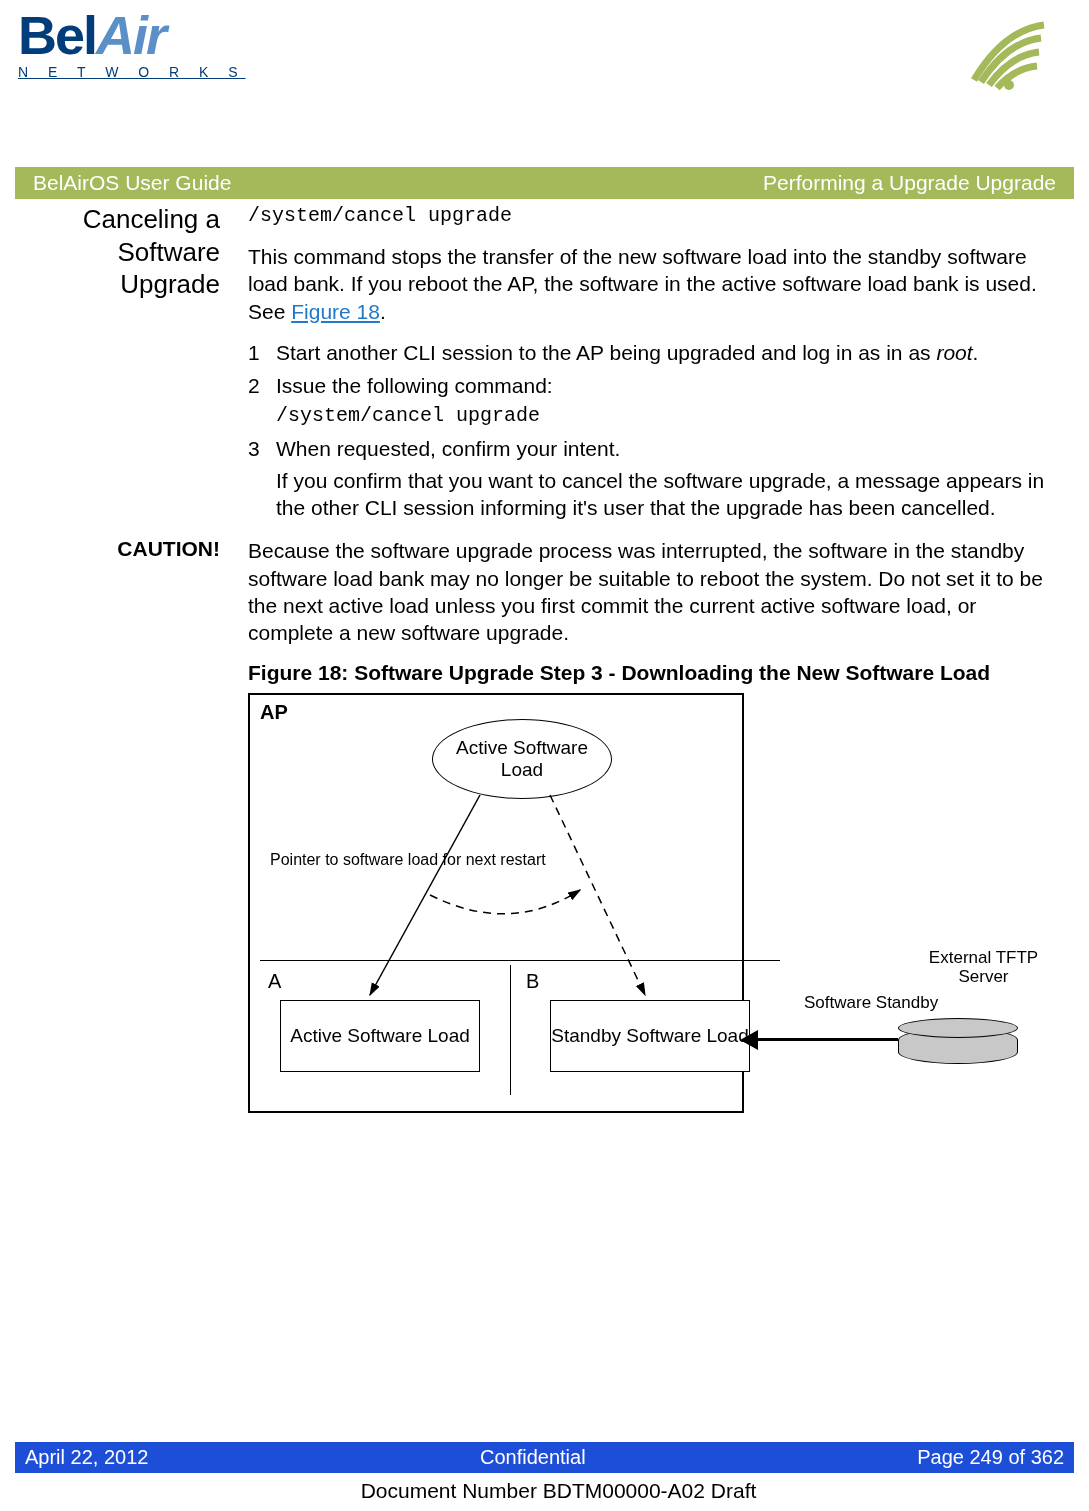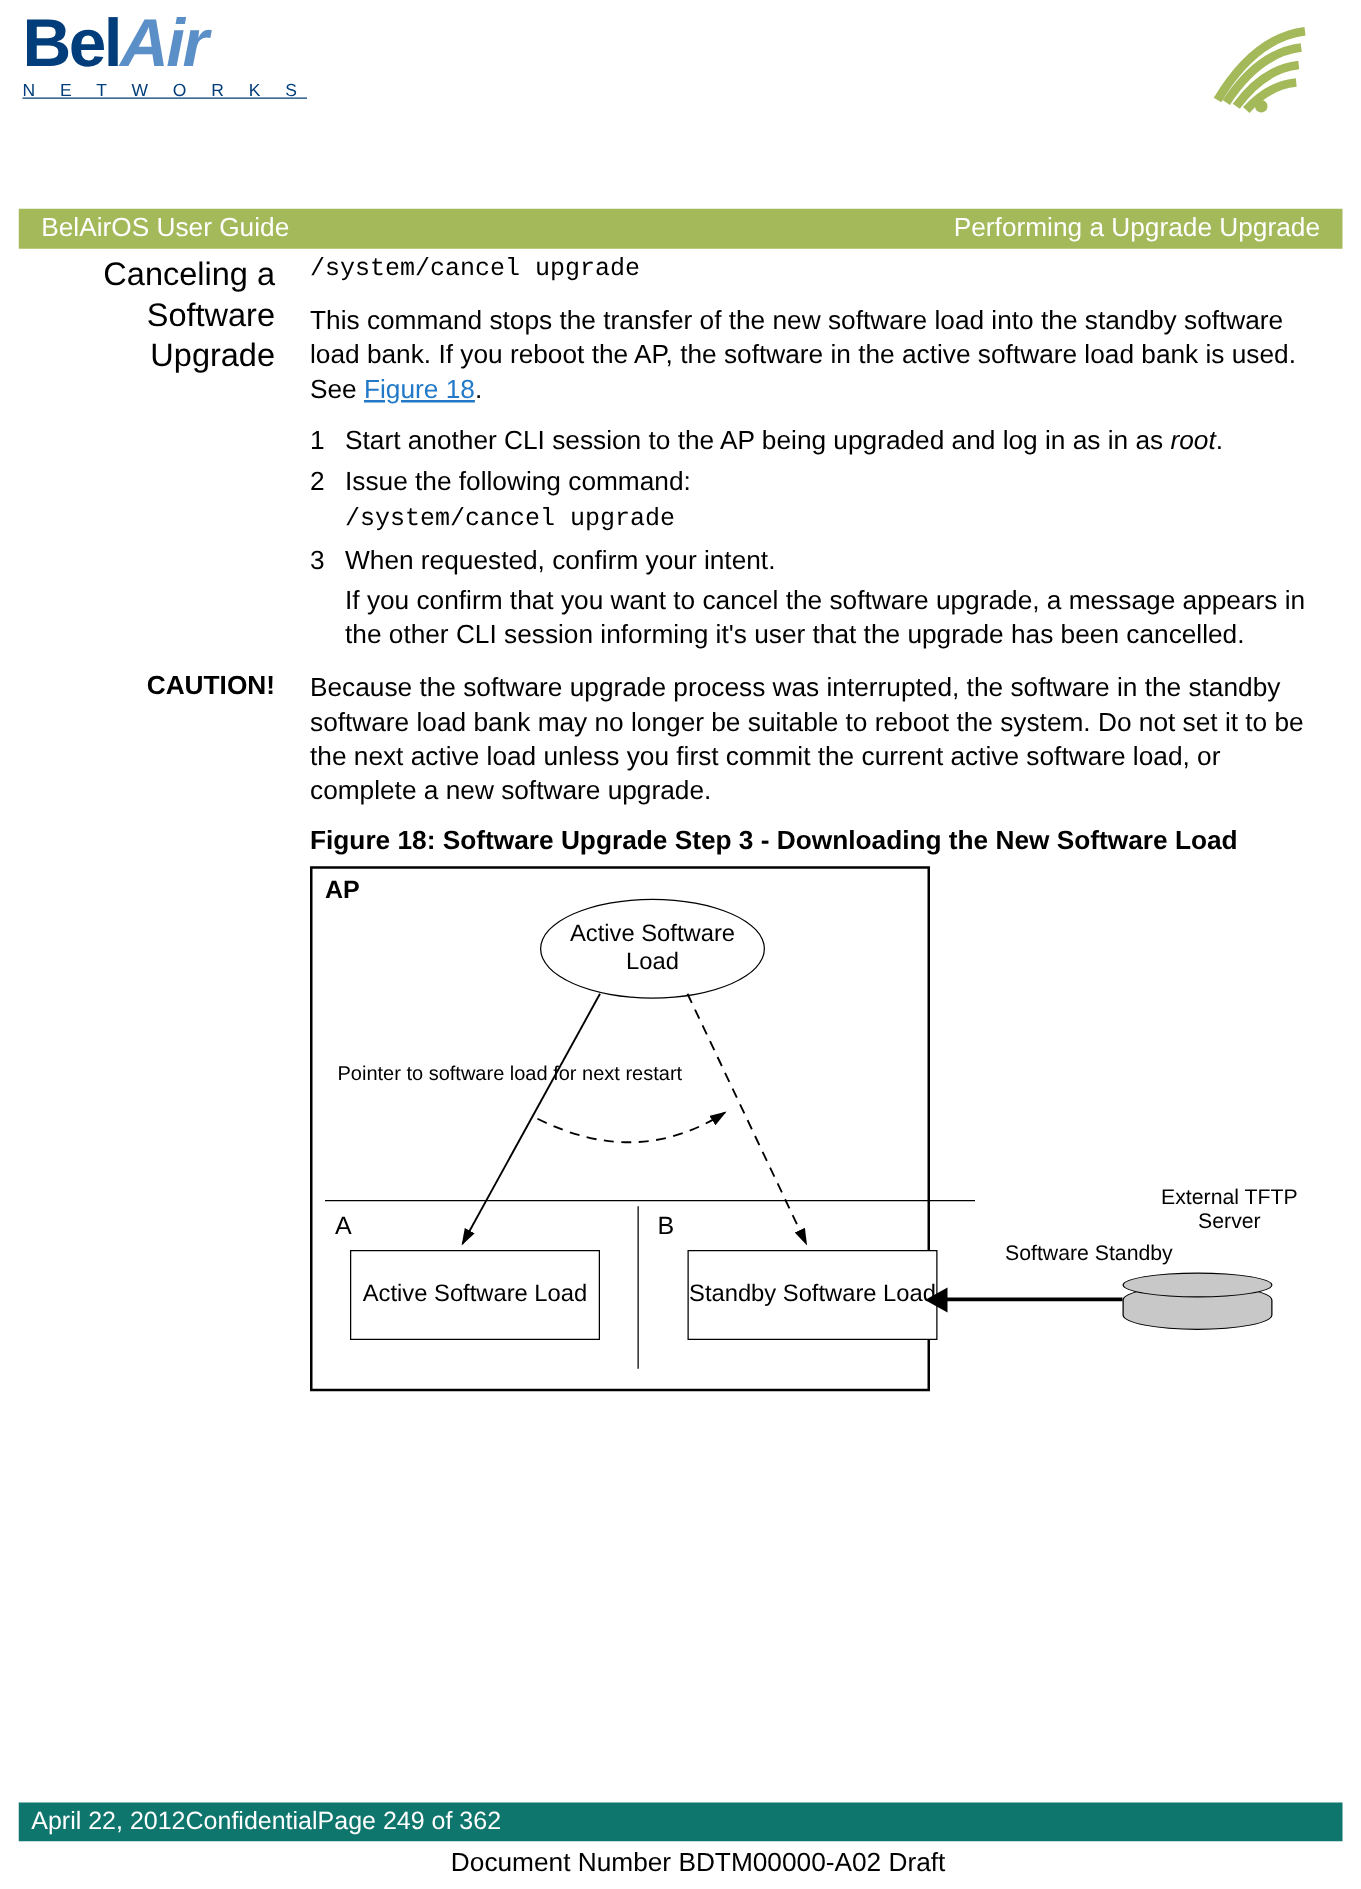--- a/index.html
+++ b/index.html
@@ -262,23 +262,24 @@
       width: 0; height: 0;
       border-right: 18px solid #000;
       border-top: 10px solid transparent;
       border-bottom: 10px solid transparent;
     }
     .footer-bar {
       position: absolute;
       bottom: 38px;
       left: 15px;
       right: 15px;
-      background: #0f766e;
+      background: #1d4ed8;
       color: white;
       display: flex;
+      justify-content: space-between;
       padding: 4px 10px;
       font-size: 20px;
     }
     .doc-number {
       position: absolute;
       bottom: 8px;
       left: 0;
       right: 0;
       text-align: center;
       font-size: 21px;

